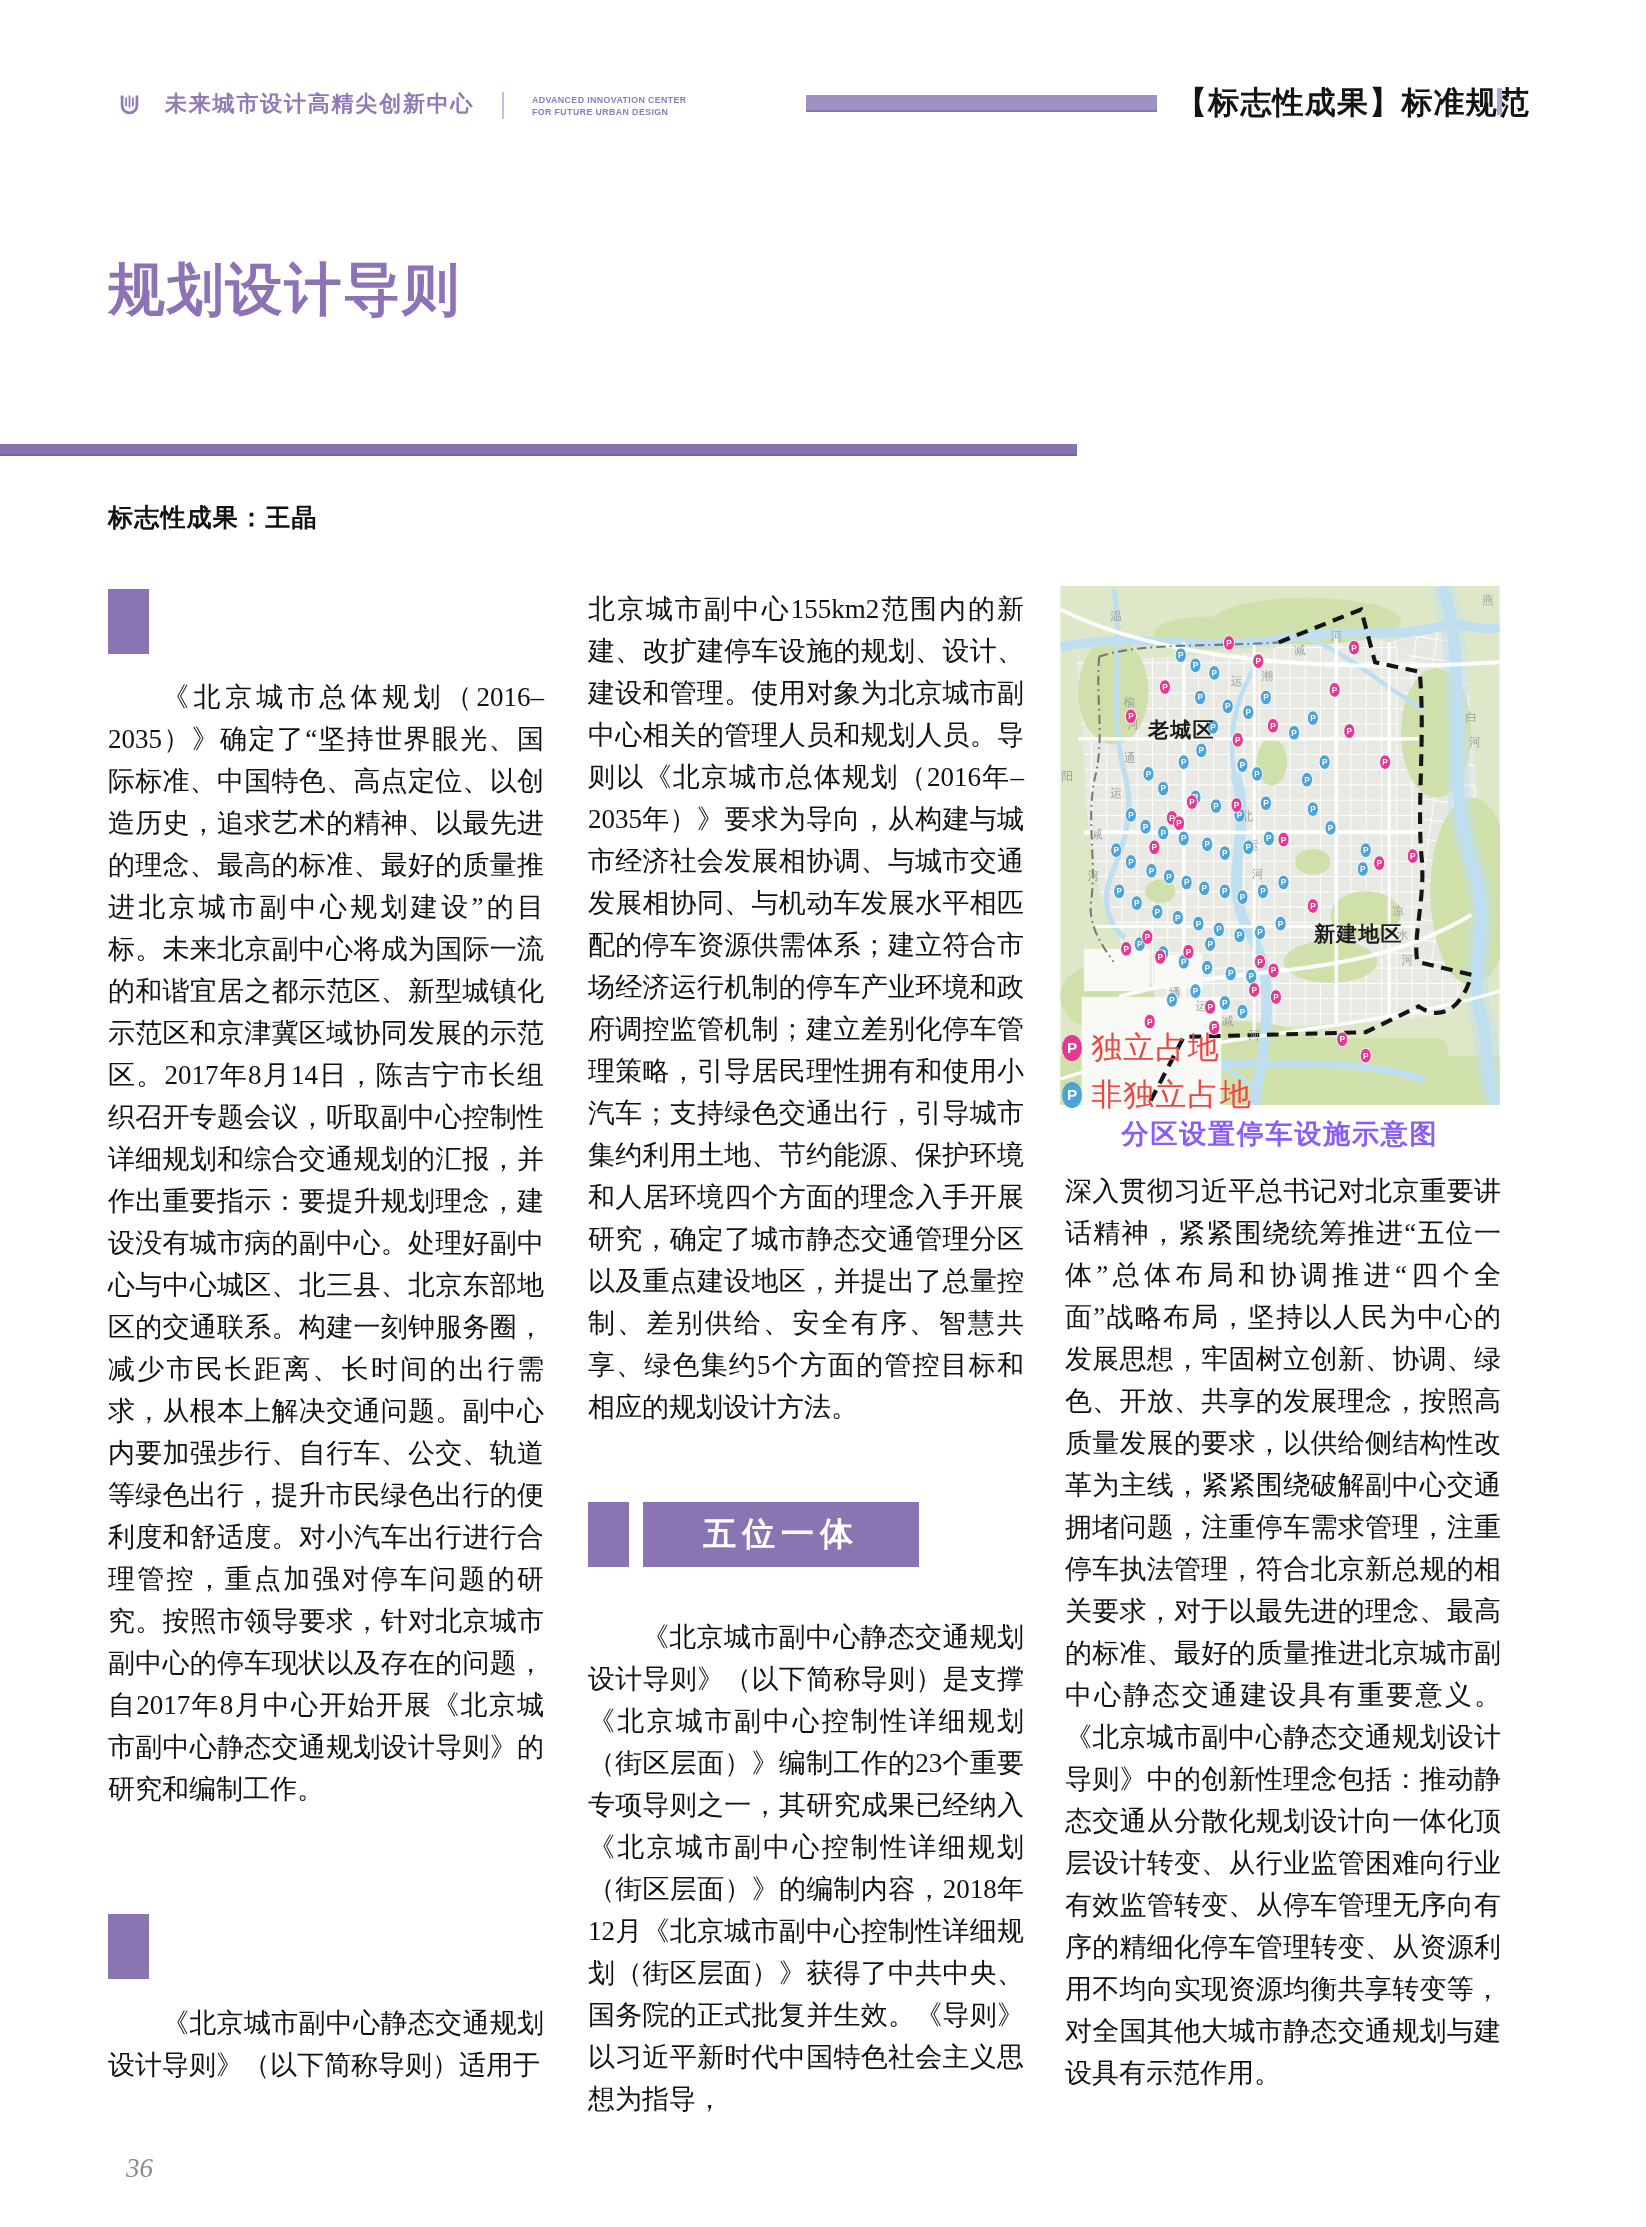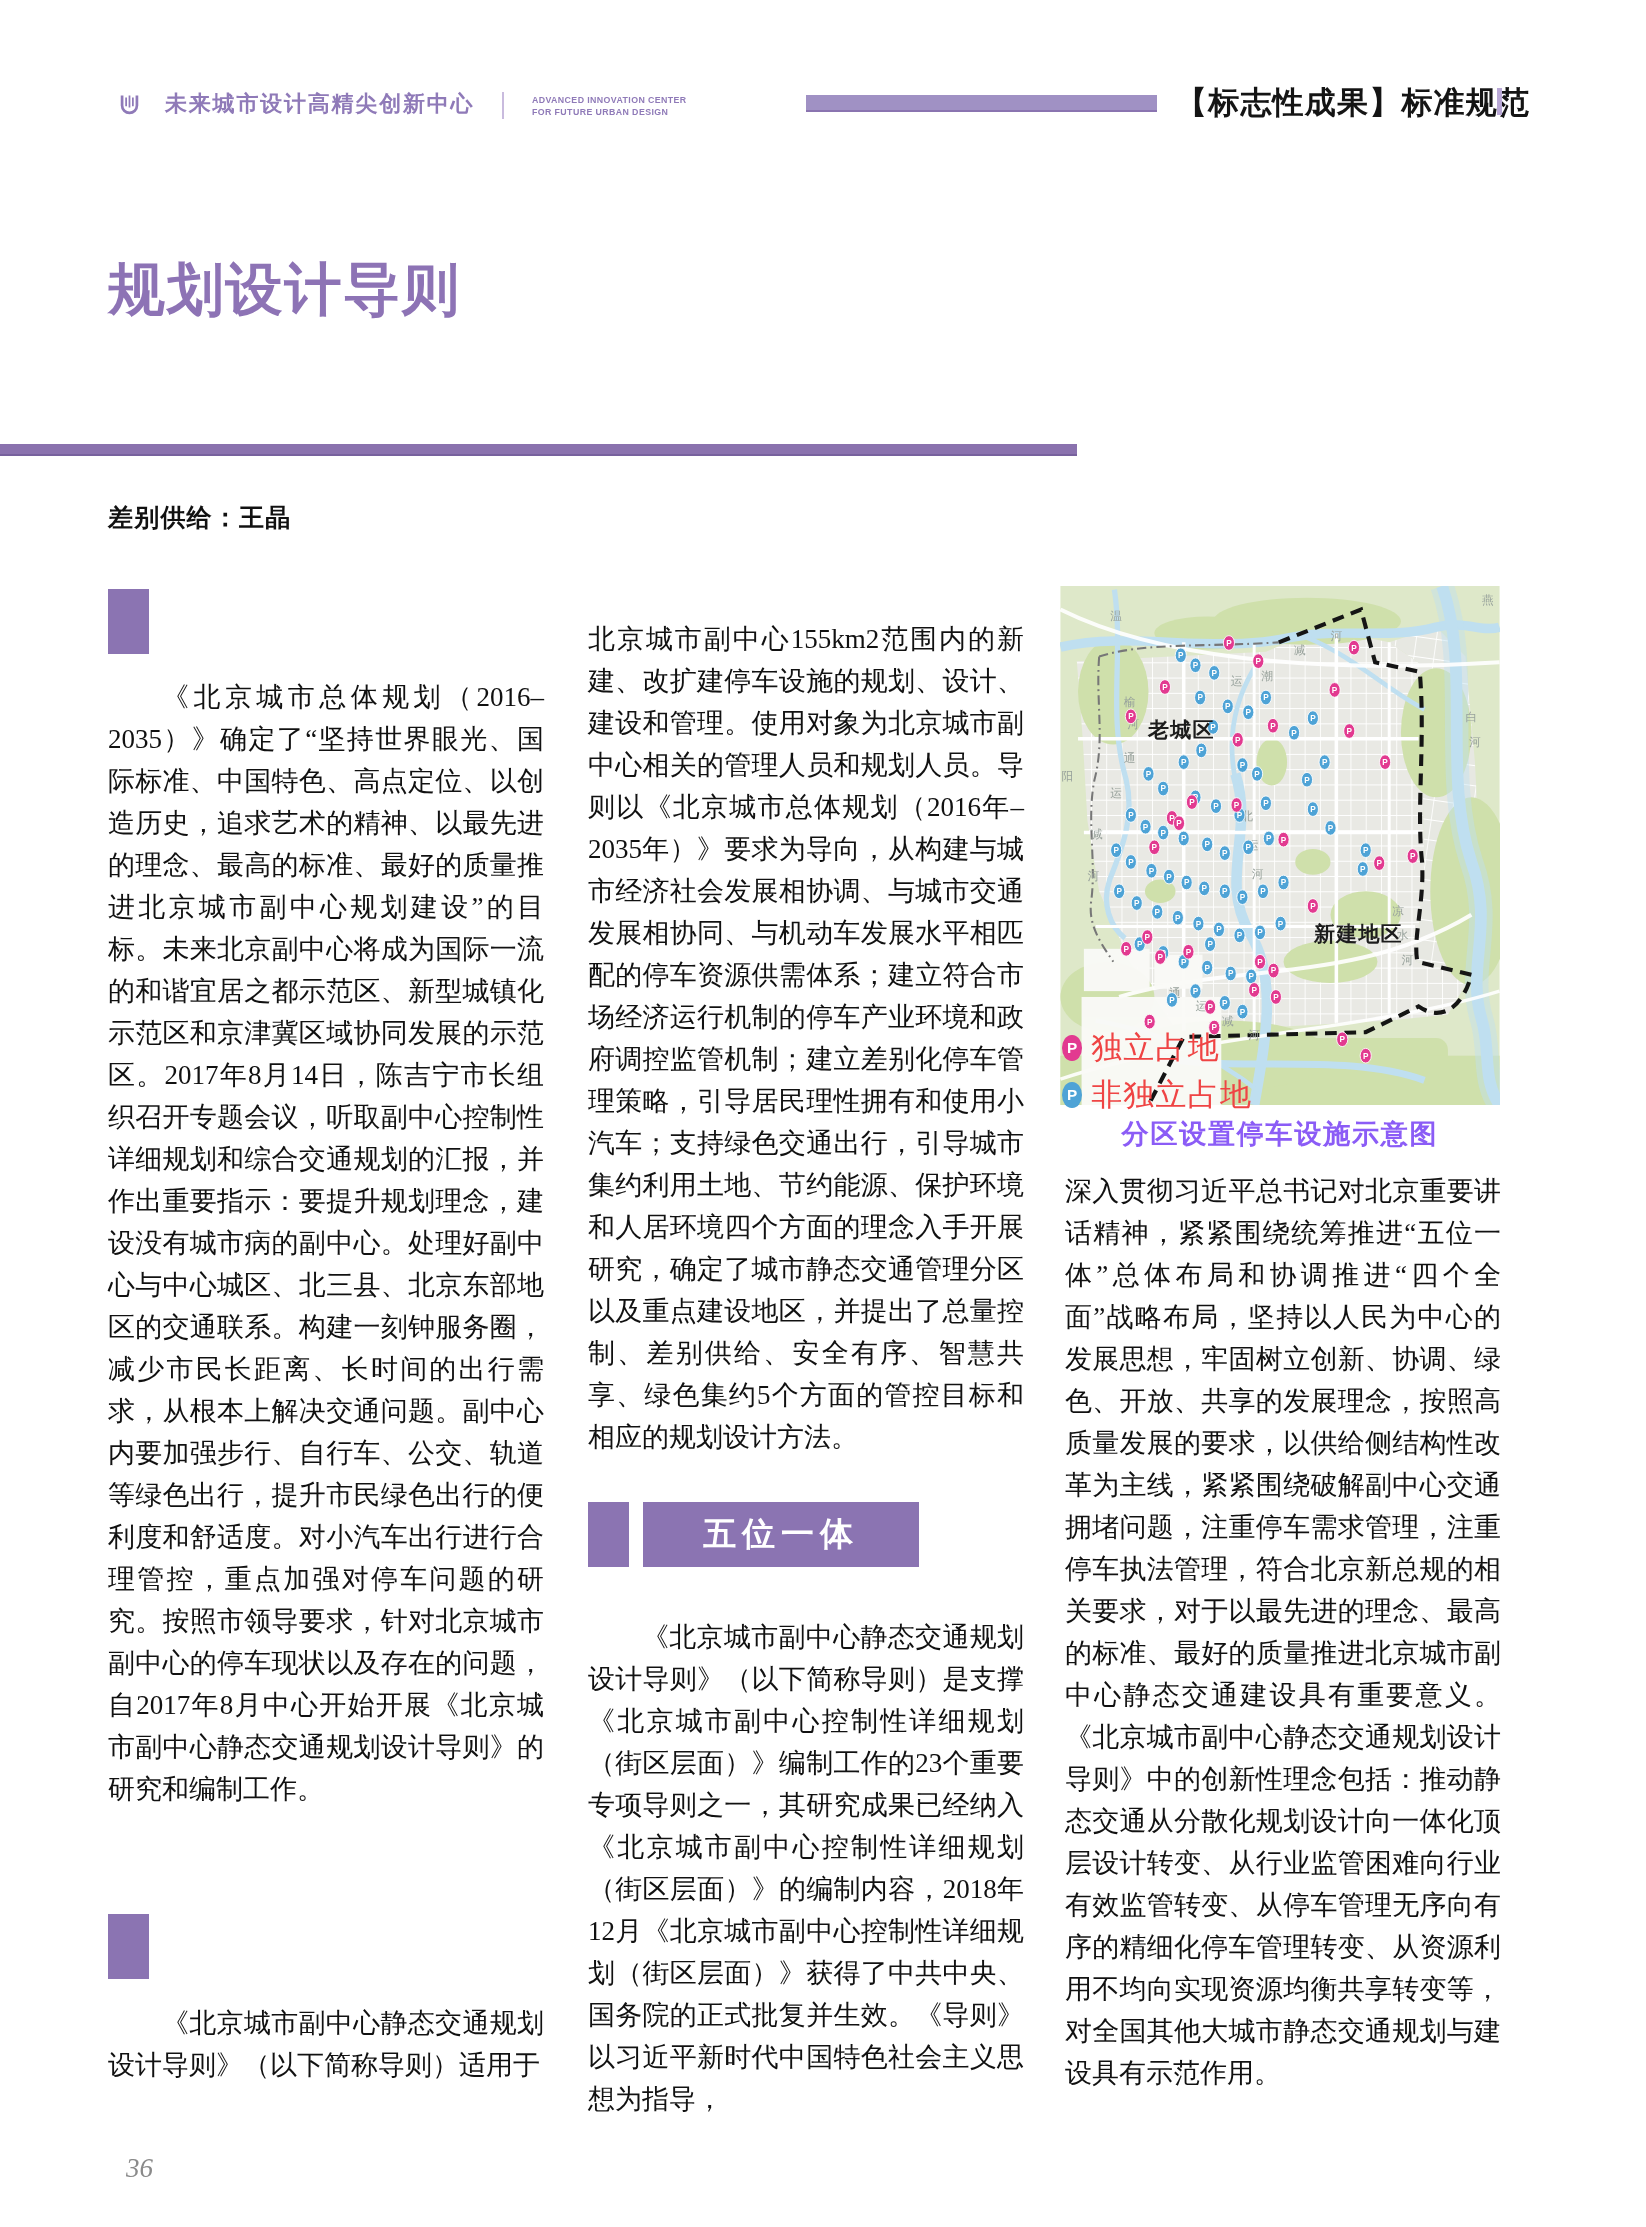--- a/index.html
+++ b/index.html
@@ -78,33 +78,33 @@
 </div>
 
 <div class="abs hdr-bar"></div>
 <div class="abs hdr-tag">【标志性成果】标准规范</div>
 <div class="abs hdr-tick"></div>
 
 <div class="abs doc-title">
   <div>规划设计导则</div>
 </div>
 <div class="abs title-band"></div>
-<div class="abs leader">差别供给：王晶</div>
+<div class="abs leader">标志性成果：王晶</div>
 
 <div class="abs sec" style="left:108px;top:589px;width:435px;">
   <div class="sq"></div>
 </div>
 <div class="abs para ind" style="left:108px;top:676px;">《北京城市总体规划（2016–2035）》确定了“坚持世界眼光、国际标准、中国特色、高点定位、以创造历史，追求艺术的精神、以最先进的理念、最高的标准、最好的质量推进北京城市副中心规划建设”的目标。未来北京副中心将成为国际一流的和谐宜居之都示范区、新型城镇化示范区和京津冀区域协同发展的示范区。2017年8月14日，陈吉宁市长组织召开专题会议，听取副中心控制性详细规划和综合交通规划的汇报，并作出重要指示：要提升规划理念，建设没有城市病的副中心。处理好副中心与中心城区、北三县、北京东部地区的交通联系。构建一刻钟服务圈，减少市民长距离、长时间的出行需求，从根本上解决交通问题。副中心内要加强步行、自行车、公交、轨道等绿色出行，提升市民绿色出行的便利度和舒适度。对小汽车出行进行合理管控，重点加强对停车问题的研究。按照市领导要求，针对北京城市副中心的停车现状以及存在的问题，自2017年8月中心开始开展《北京城市副中心静态交通规划设计导则》的研究和编制工作。</div>
 
 <div class="abs sec" style="left:108px;top:1914px;width:435px;">
   <div class="sq"></div>
 </div>
 <div class="abs para ind" style="left:108px;top:2002px;">《北京城市副中心静态交通规划设计导则》（以下简称导则）适用于</div>
 
-<div class="abs para" style="left:588px;top:588px;margin-top:30px;">北京城市副中心155km2范围内的新建、改扩建停车设施的规划、设计、建设和管理。使用对象为北京城市副中心相关的管理人员和规划人员。导则以《北京城市总体规划（2016年–2035年）》要求为导向，从构建与城市经济社会发展相协调、与城市交通发展相协同、与机动车发展水平相匹配的停车资源供需体系；建立符合市场经济运行机制的停车产业环境和政府调控监管机制；建立差别化停车管理策略，引导居民理性拥有和使用小汽车；支持绿色交通出行，引导城市集约利用土地、节约能源、保护环境和人居环境四个方面的理念入手开展研究，确定了城市静态交通管理分区以及重点建设地区，并提出了总量控制、差别供给、安全有序、智慧共享、绿色集约5个方面的管控目标和相应的规划设计方法。</div>
+<div class="abs para" style="left:588px;top:588px;">北京城市副中心155km2范围内的新建、改扩建停车设施的规划、设计、建设和管理。使用对象为北京城市副中心相关的管理人员和规划人员。导则以《北京城市总体规划（2016年–2035年）》要求为导向，从构建与城市经济社会发展相协调、与城市交通发展相协同、与机动车发展水平相匹配的停车资源供需体系；建立符合市场经济运行机制的停车产业环境和政府调控监管机制；建立差别化停车管理策略，引导居民理性拥有和使用小汽车；支持绿色交通出行，引导城市集约利用土地、节约能源、保护环境和人居环境四个方面的理念入手开展研究，确定了城市静态交通管理分区以及重点建设地区，并提出了总量控制、差别供给、安全有序、智慧共享、绿色集约5个方面的管控目标和相应的规划设计方法。</div>
 
 <div class="abs sec" style="left:588px;top:1502px;width:435px;">
   <div class="sq"></div>
   <div class="bx">
       <span>五位一体</span>
     </div>
 </div>
 <div class="abs para ind" style="left:588px;top:1616px;">《北京城市副中心静态交通规划设计导则》（以下简称导则）是支撑《北京城市副中心控制性详细规划（街区层面）》编制工作的23个重要专项导则之一，其研究成果已经纳入《北京城市副中心控制性详细规划（街区层面）》的编制内容，2018年12月《北京城市副中心控制性详细规划（街区层面）》获得了中共中央、国务院的正式批复并生效。《导则》以习近平新时代中国特色社会主义思想为指导，</div>
 
 <div class="abs map-wrap">

